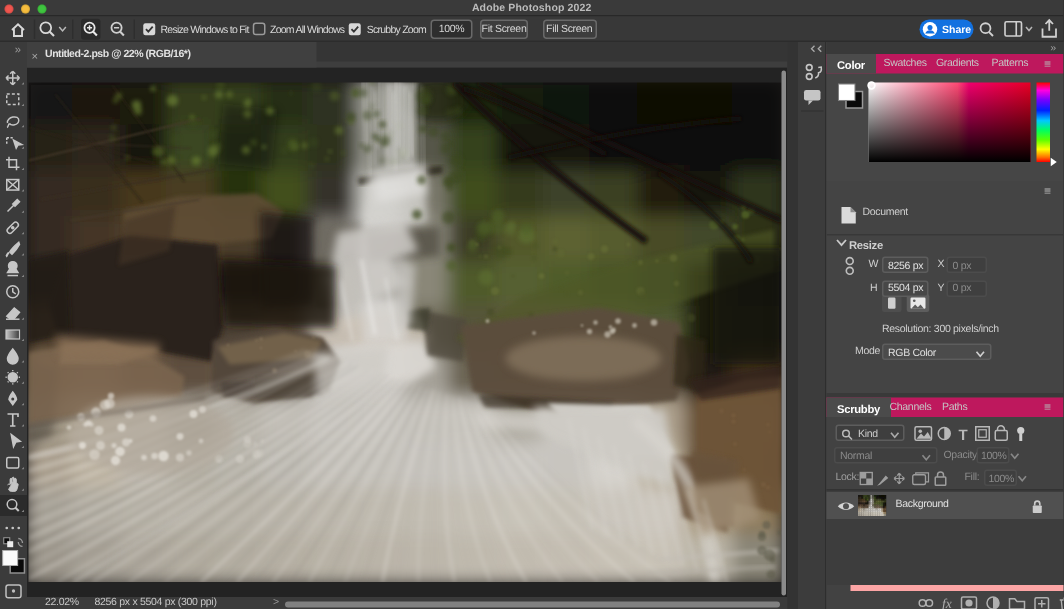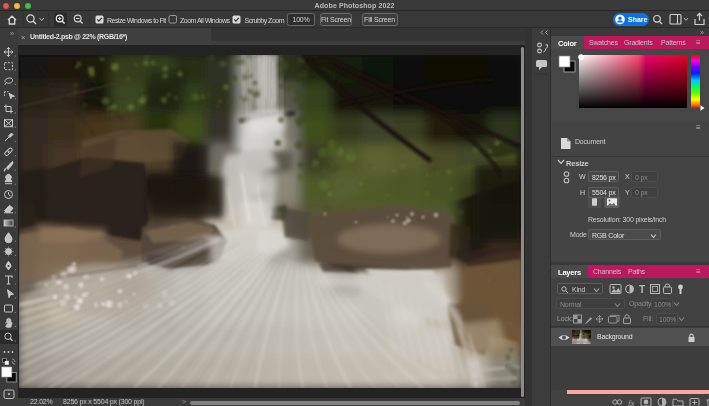--- a/index.html
+++ b/index.html
@@ -924,21 +924,21 @@
       <div class="inbox" style="left:37px; top:108px; width:73px; background:#4b4b4b;">RGB Color
         <svg class="abs" style="right:3px;top:3px;" width="7" height="6" viewBox="0 0 7 6">
             <path d="M1 1.5 l2.5 3 2.5 -3" fill="none" stroke="#cfcfcf" stroke-width="1.1"></path>
           </svg>
       </div>
     </div>
 
     <div style="position:absolute;left:0;top:234px;width:158px;height:144px;background:#424242;">
       <div style="position:absolute;left:0;top:0;width:158px;height:3px;background:#393939;"></div>
       <div class="ptabbar" style="top:3px;">
-        <div class="ptab active" style="left:0px; padding-left:7px; padding-right:7px;">Layers</div>
+        <div class="ptab active" style="left:0px; padding-left:7px; padding-right:7px;">Scrubby</div>
         <div class="ptab" style="left:36px; padding-left:6px;">Channels</div>
         <div class="ptab" style="left:71px; padding-left:6px;">Paths</div>
       </div>
       <div class="burger" style="top:5px;">≡</div>
       <div class="inbox" style="left:6px; top:21px; width:46px; background:#3e3e3e; color:#cccccc;">
         <svg class="abs" style="left:3px;top:2px;" width="8" height="8" viewBox="0 0 8 8">
             <circle cx="3" cy="3" r="2.2" fill="none" stroke="#bbb" stroke-width="1"></circle>
             <line x1="4.6" y1="4.6" x2="7" y2="7" stroke="#bbb" stroke-width="1"></line>
           </svg>
         <span style="margin-left:11px;">Kind</span>

